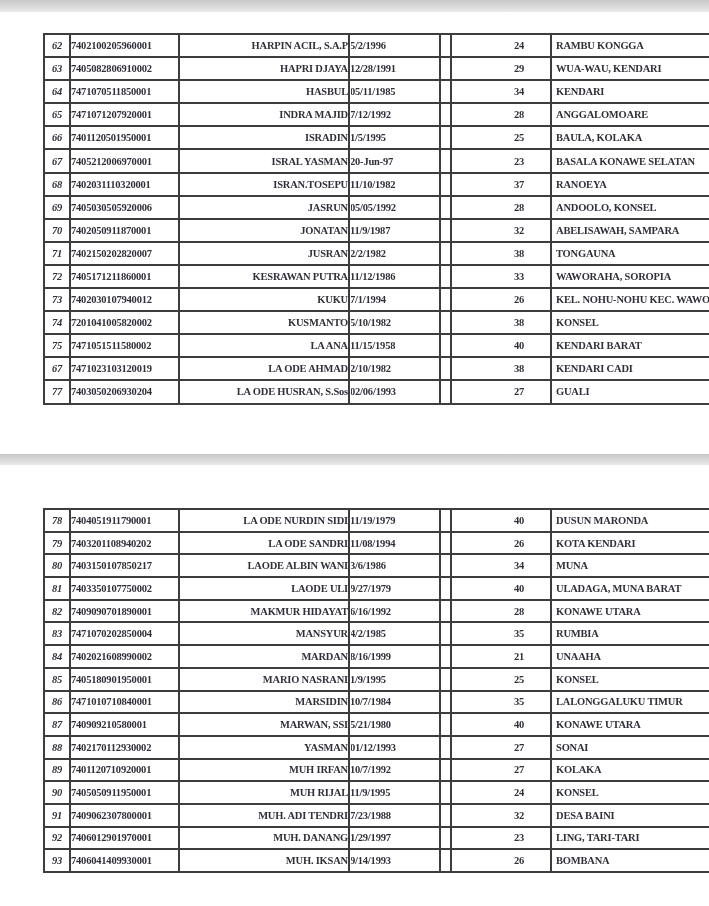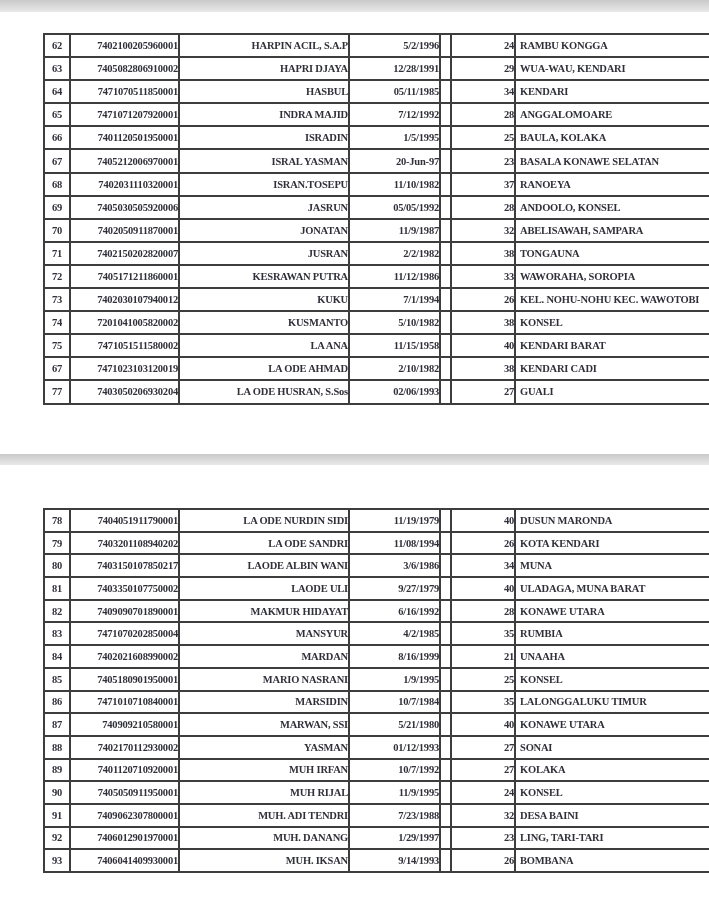--- a/index.html
+++ b/index.html
@@ -27,26 +27,26 @@
     color:#30303a;
     font-size:10.5px;
     font-weight:700;
     letter-spacing:-0.2px;
     vertical-align:middle;
     white-space:nowrap;
     overflow:hidden;
   }
   .t1 td{height:21.1px;}
   .t2 td{height:20.7px;}
-  .doc-table td.c0{width:24px;text-align:center;}
-  .doc-table td.c1{width:107px;text-align:right;}
+  .doc-table td.c0{width:24px;text-align:center;font-style:italic;}
+  .doc-table td.c1{width:107px;text-align:left;}
   .doc-table td.c2{width:165px;text-align:right;padding-left:3px;}
-  .doc-table td.c3{width:89px;text-align:right;}
+  .doc-table td.c3{width:89px;text-align:left;border-radius:6px;}
   .doc-table td.gap{width:9px;}
-  .doc-table td.c4{width:62px;text-align:right;}
+  .doc-table td.c4{width:62px;text-align:center;padding-left:36px;}
   .doc-table td.c5{width:200px;text-align:left;padding-left:4px;}
 </style>
 </head>
 <body>
 
 <div style="position:absolute;inset:0;">
 
   <div class="page-band band-top"></div>
 
   <table class="doc-table t1">

